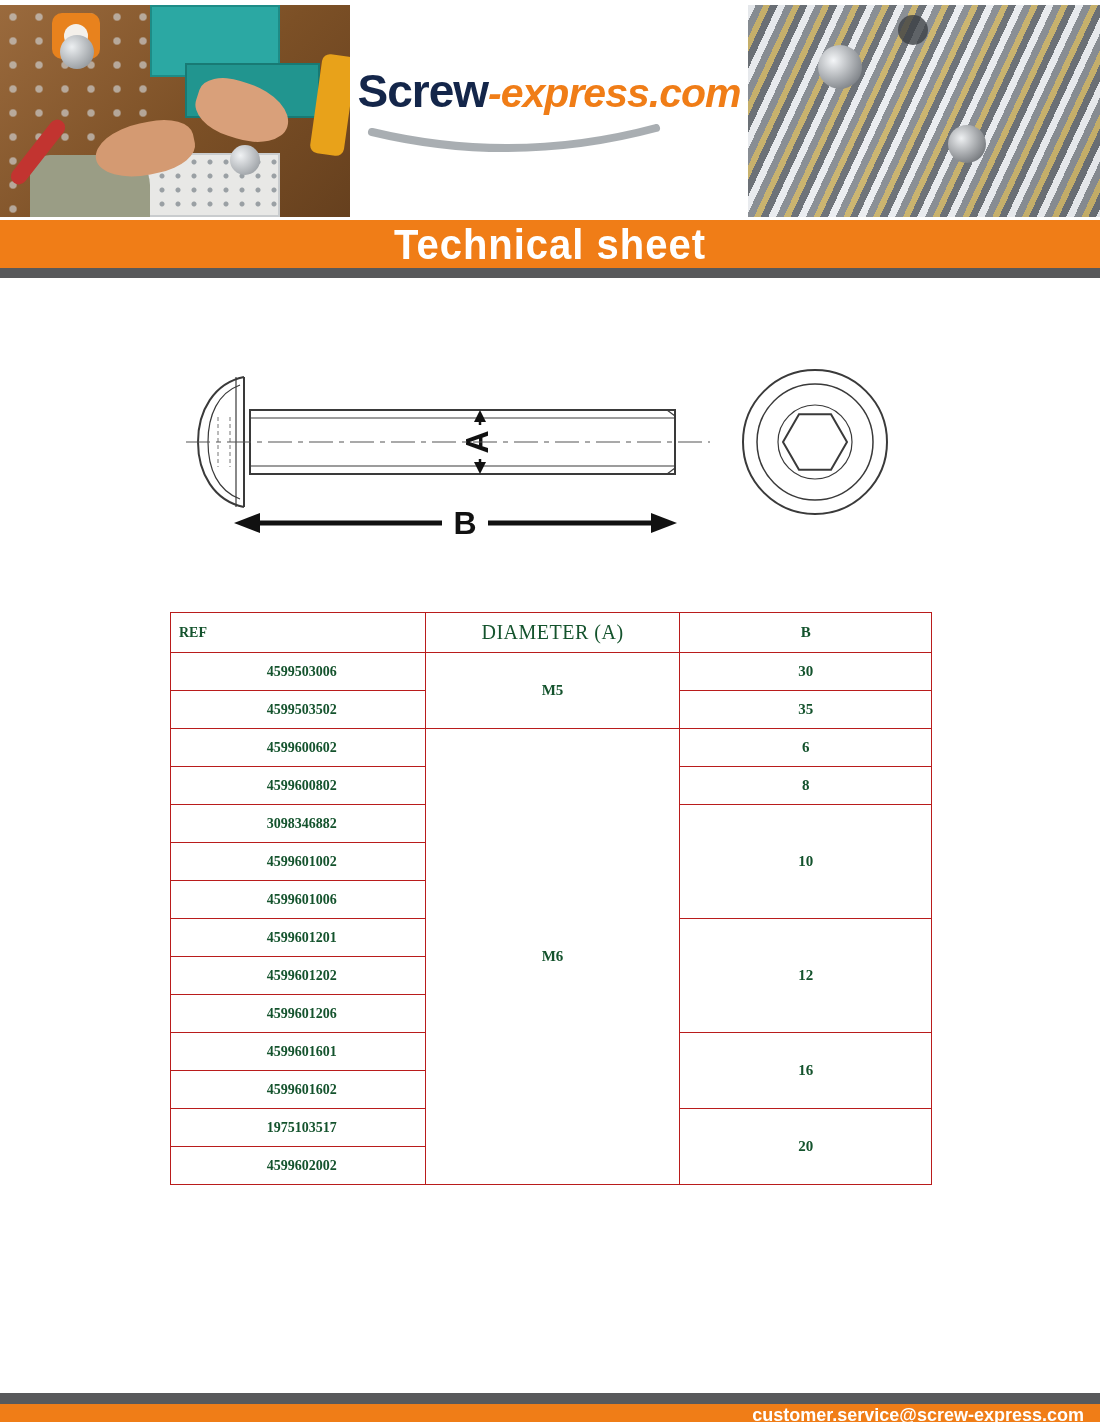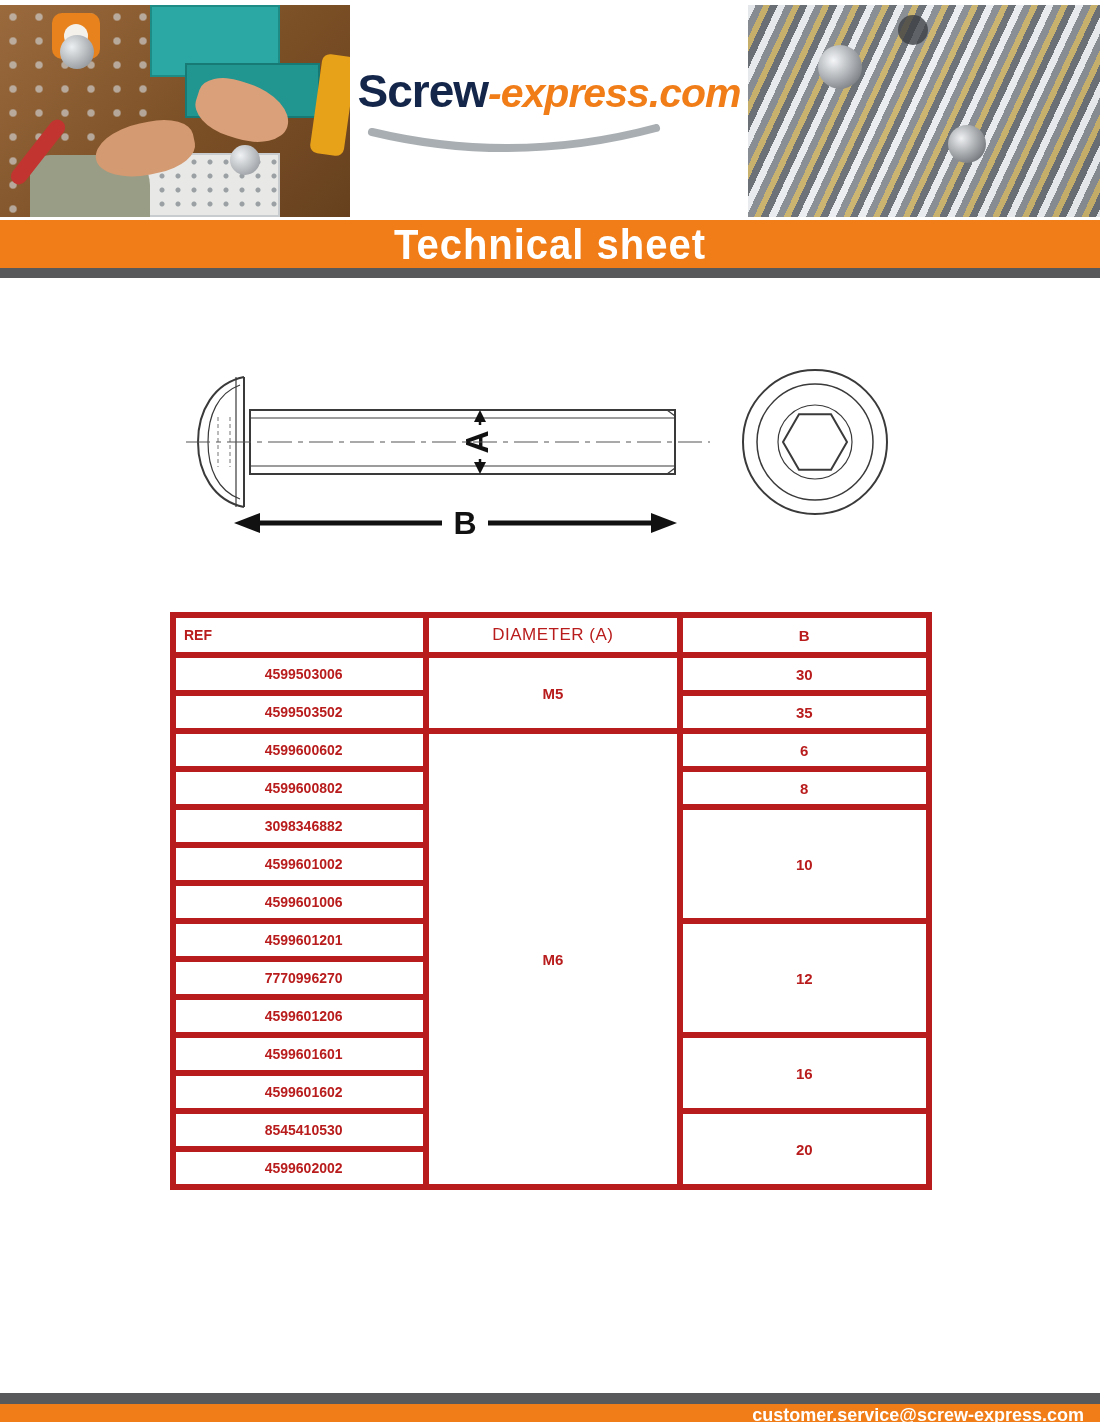--- a/index.html
+++ b/index.html
@@ -46,25 +46,25 @@
     display:flex; align-items:center; justify-content:center; }
   .banner-title { color:#ffffff; font-size:40px; font-weight:bold; letter-spacing:1px; transform:scaleY(1.08); }
   .gray-strip-top { position:absolute; left:0; top:263px; width:1100px; height:10px; background:#58595b; }
 
   
   .drawing { position:absolute; left:170px; top:350px; width:760px; height:210px; }
 
   
   .spec-table { position:absolute; left:170px; top:607px; width:762px; border-collapse:collapse;
     font-family:"Liberation Sans", sans-serif; }
-  .spec-table th, .spec-table td { border:6px solid #b91c1c; color:#b91c1c; }
+  .spec-table th, .spec-table td { border:1px solid #b91c1c; color:#14532d;font-family:Liberation Serif, serif; }
   .spec-table th { height:40px; }
   .spec-table td { height:38px; }
   .th-ref { text-align:left; padding-left:8px; font-size:14px; font-weight:bold; width:255px; }
-  .th-dia { text-align:center; font-size:17px; font-weight:normal; letter-spacing:.5px; width:255px; color:#222; }
+  .th-dia { text-align:center; font-size:20px; font-weight:normal; letter-spacing:.5px; width:255px; color:#222; }
   .th-b   { text-align:center; font-size:15px; font-weight:bold; width:252px; }
   .td-ref { text-align:center; padding-left:8px; font-size:14px; font-weight:bold; }
   .td-dia { text-align:center; font-size:15px; font-weight:bold; }
   .td-b   { text-align:center; font-size:15px; font-weight:bold; }
 
   
   .gray-strip-bottom { position:absolute; left:0; top:1388px; width:1100px; height:11px; background:#58595b; }
   .footer-bar { position:absolute; left:0; top:1399px; width:1100px; height:23px; background:#f07d17;
     display:flex; align-items:center; justify-content:flex-end; padding-right:16px; }
   .footer-email { color:#ffffff; font-size:18px; font-weight:bold; }
@@ -190,34 +190,34 @@
         <td class="td-ref">4599601002</td>
       </tr>
       <tr>
         <td class="td-ref">4599601006</td>
       </tr>
       <tr>
         <td class="td-ref">4599601201</td>
         <td class="td-b" rowspan="3">12</td>
       </tr>
       <tr>
-        <td class="td-ref">7770996270</td>
+        <td class="td-ref">4599601202</td>
       </tr>
       <tr>
         <td class="td-ref">4599601206</td>
       </tr>
       <tr>
         <td class="td-ref">4599601601</td>
         <td class="td-b" rowspan="2">16</td>
       </tr>
       <tr>
         <td class="td-ref">4599601602</td>
       </tr>
       <tr>
-        <td class="td-ref">8545410530</td>
+        <td class="td-ref">1975103517</td>
         <td class="td-b" rowspan="2">20</td>
       </tr>
       <tr>
         <td class="td-ref">4599602002</td>
       </tr>
     </tbody>
   </table>
 
   <div class="gray-strip-bottom"></div>
   <div class="footer-bar">

